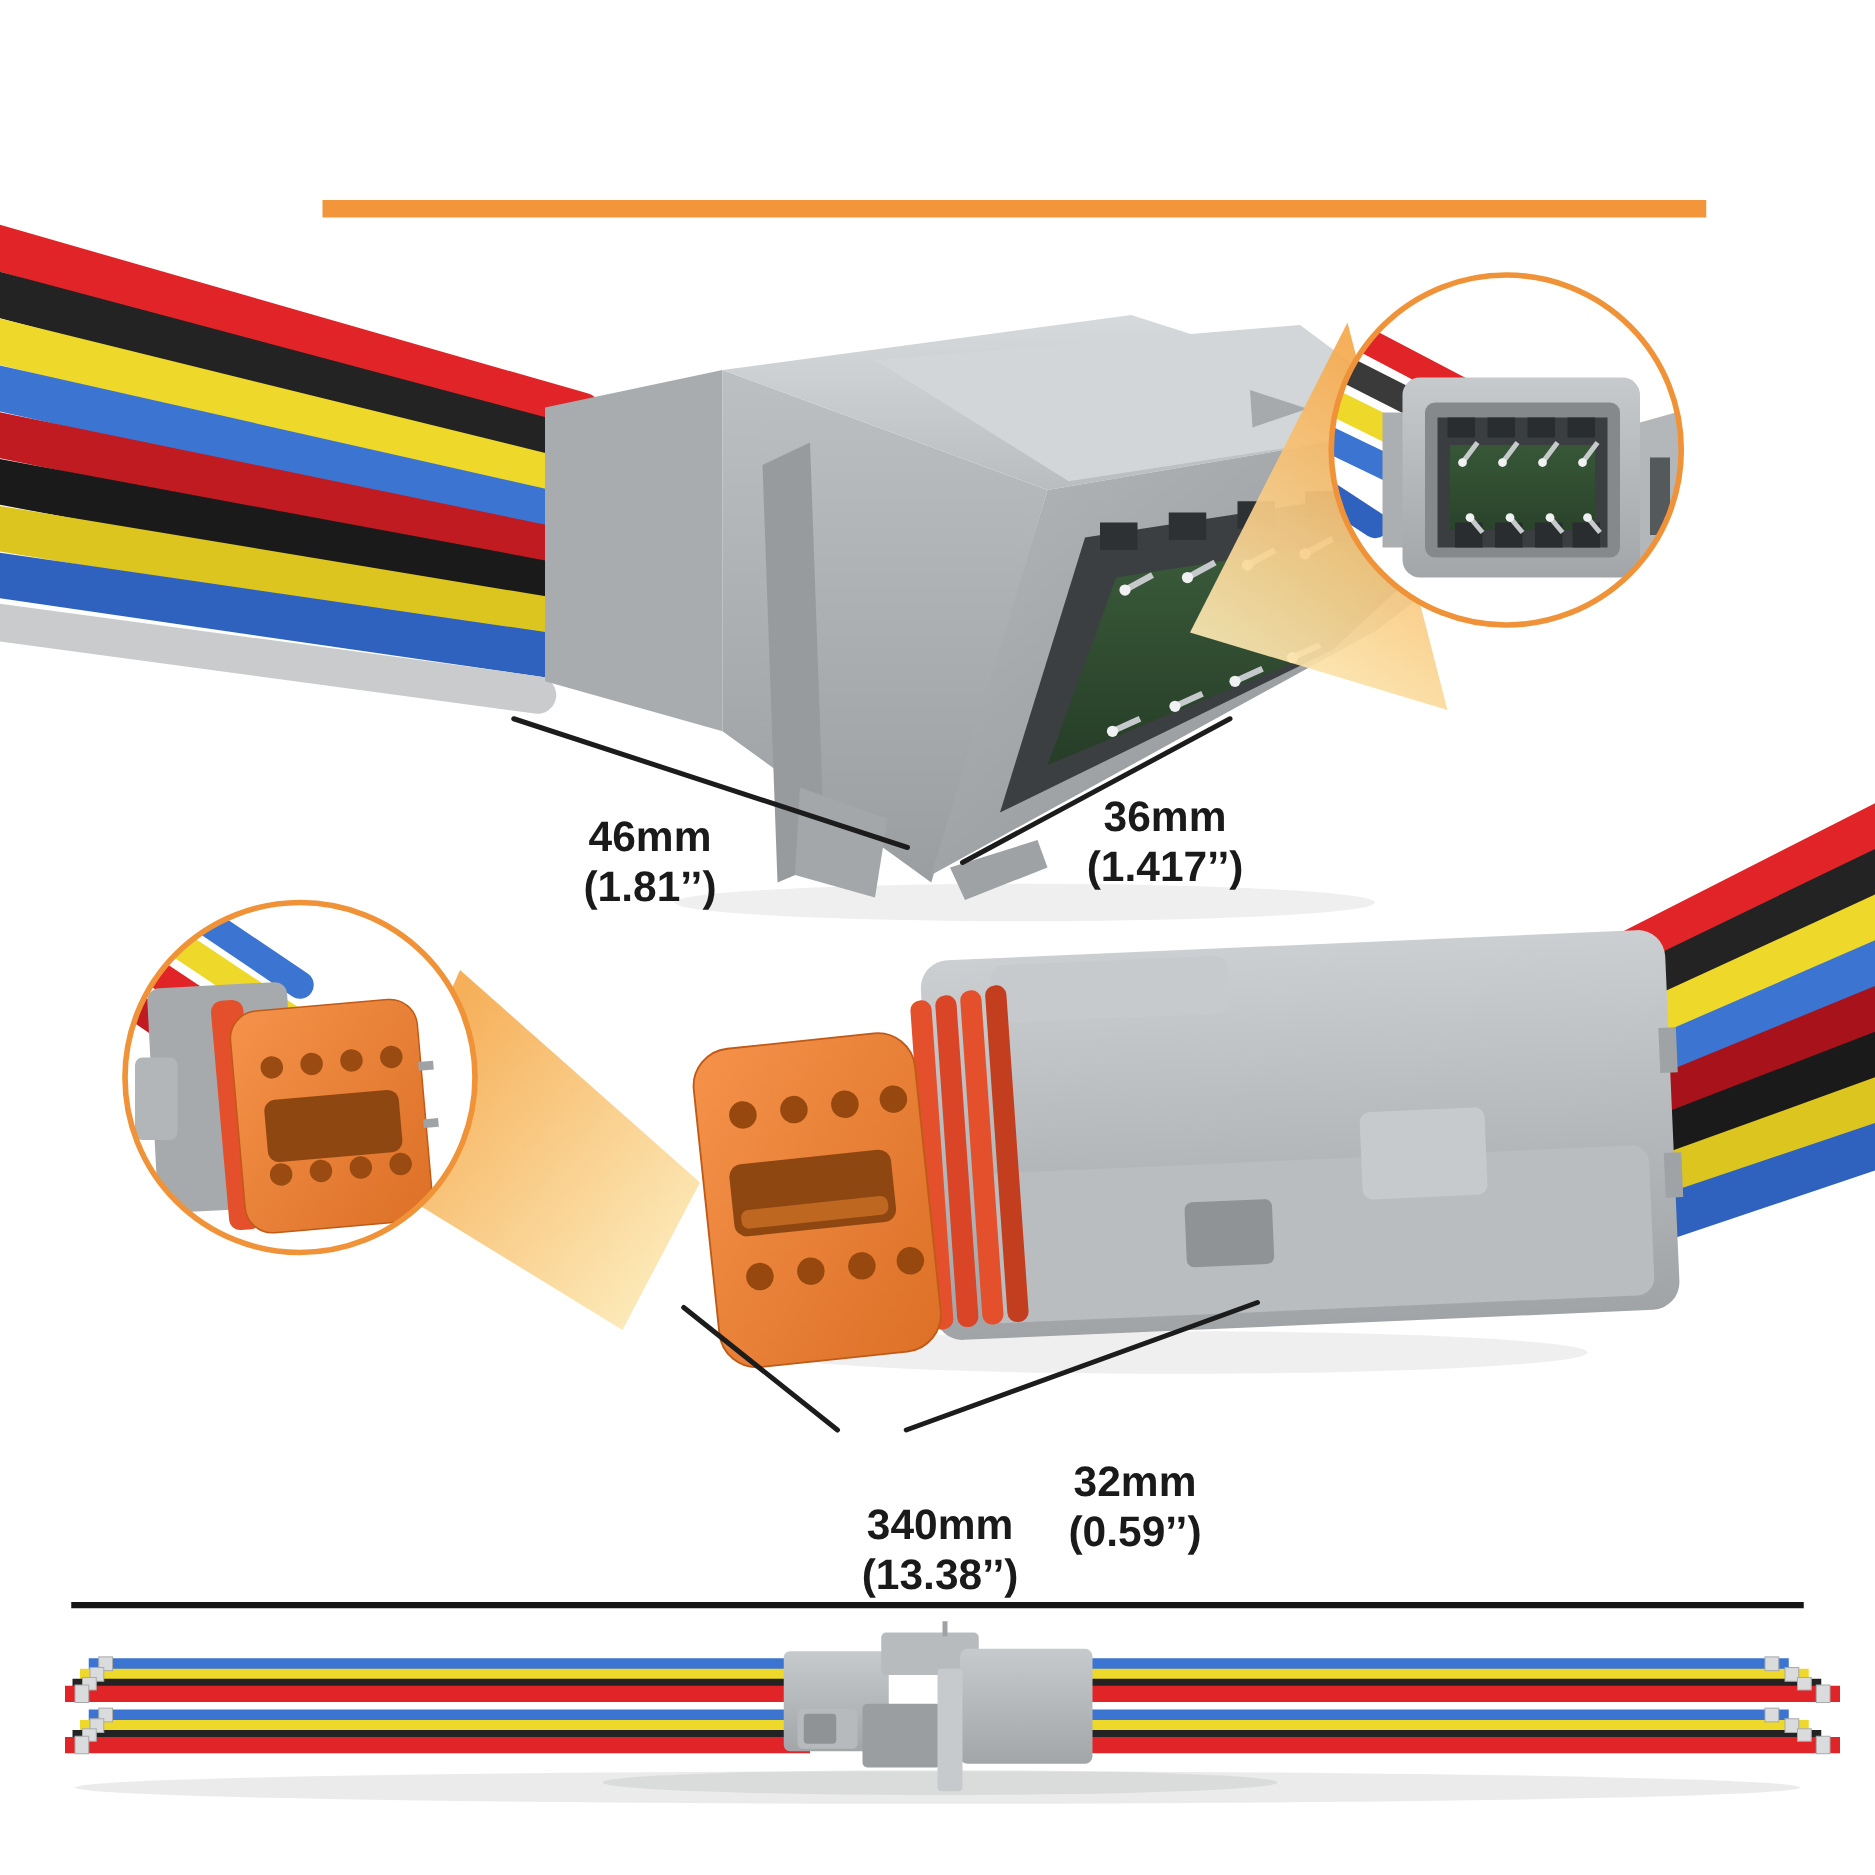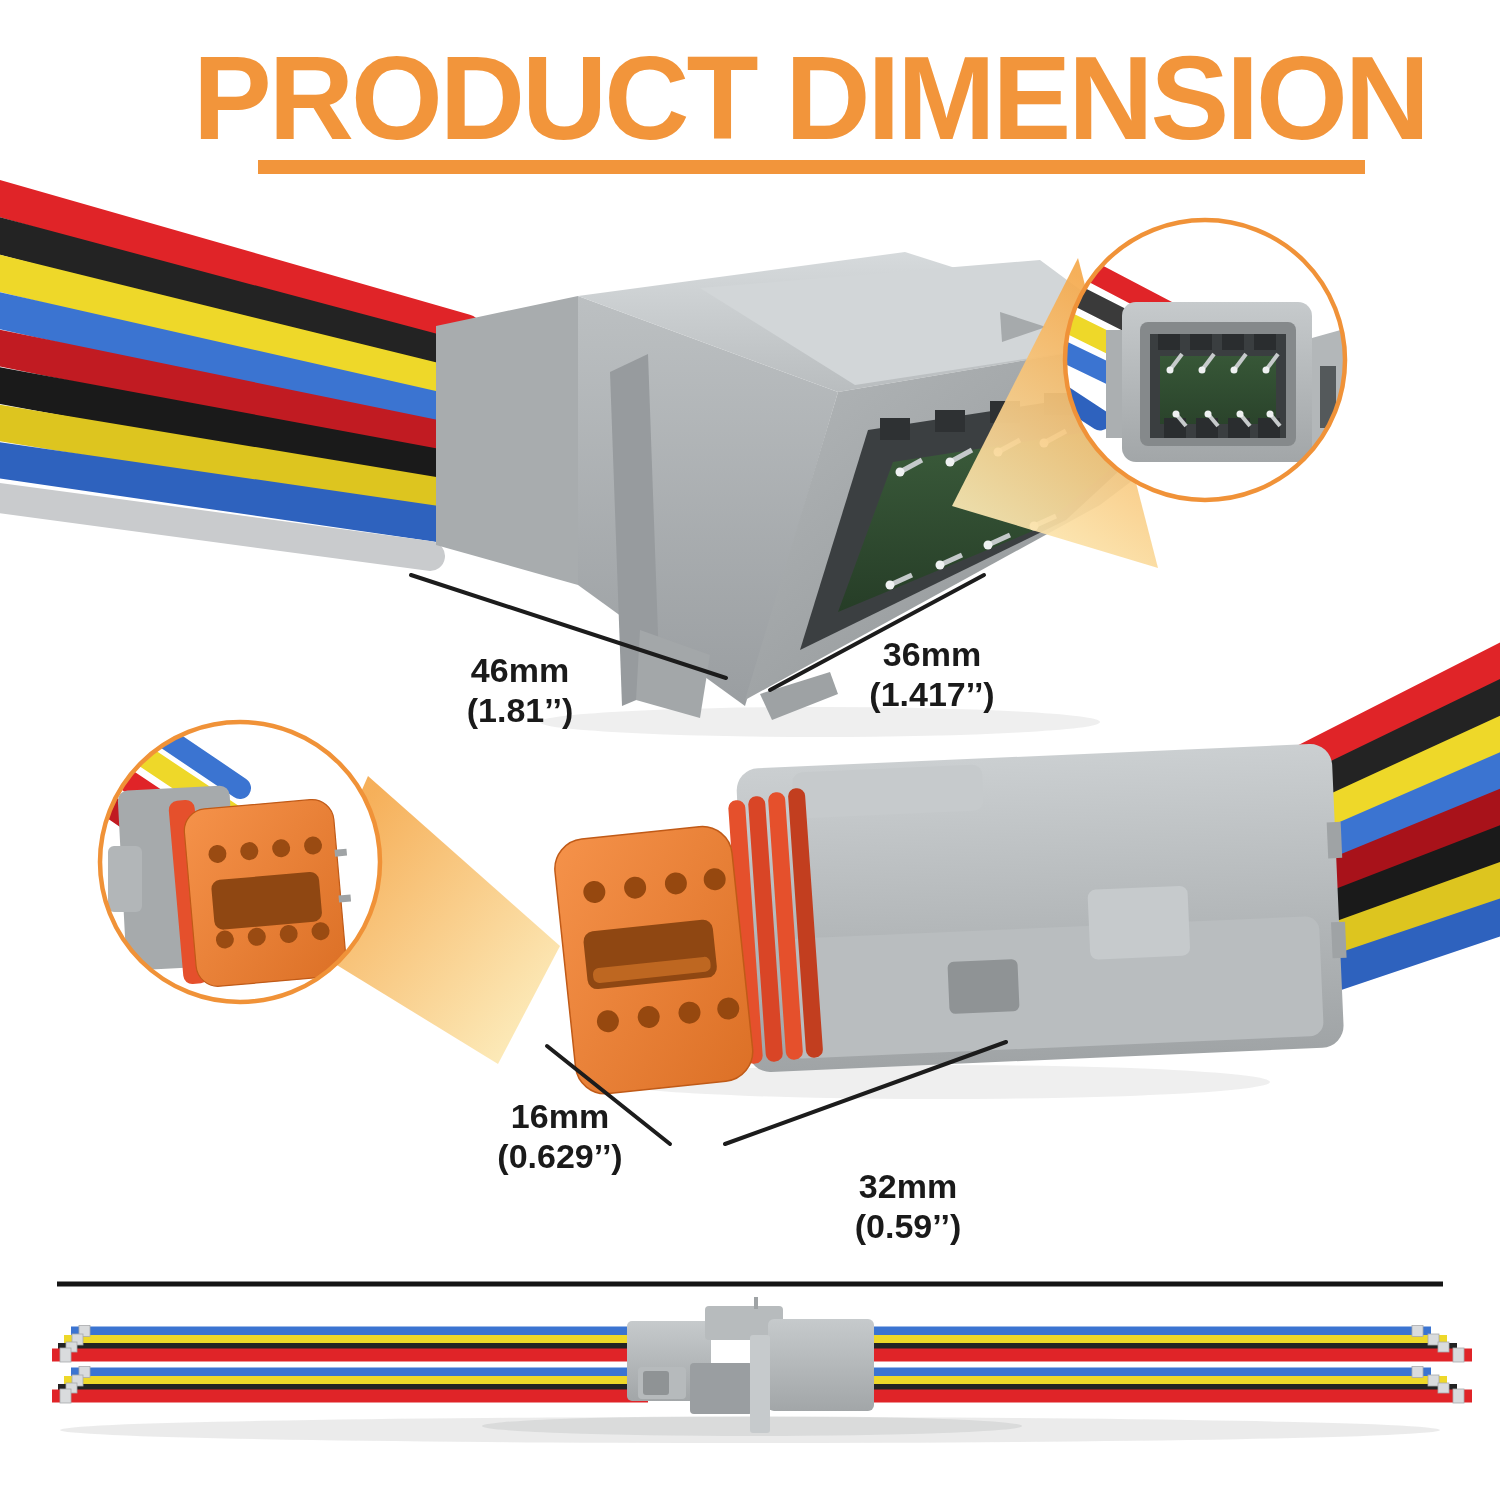--- a/index.html
+++ b/index.html
@@ -316,32 +316,31 @@
       <rect x="643" y="1371" width="26" height="24" rx="3" fill="#8F9395"></rect>
       <rect x="690" y="1363" width="63" height="51" rx="4" fill="#9A9EA1"></rect>
       <rect x="705" y="1306" width="78" height="34" rx="4" fill="#B7BBBD"></rect>
       <rect x="754" y="1297" width="4" height="12" fill="#9FA3A5"></rect>
       <rect x="768" y="1319" width="106" height="92" rx="6" fill="url(#gGrayV)"></rect>
       <rect x="750" y="1335" width="20" height="98" rx="3" fill="#C6CACC"></rect>
     </g>
   </g>
 </svg>
 
-  <div class="title">PRODUCT DIMENSION</div>
   <div class="title-underline"></div>
 
   <div class="dim" style="left:520px;top:650px;">
     <div>46mm</div>
     <div>(1.81’’)</div>
   </div>
   <div class="dim" style="left:932px;top:634px;text-align:center;">
     <div>36mm</div>
     <div>(1.417’’)</div>
   </div>
-  <div class="dim" style="left:560px;top:1096px;">
-    <div>16mm</div>
-    <div>(0.629’’)</div>
-  </div>
   <div class="dim" style="left:908px;top:1166px;">
     <div>32mm</div>
     <div>(0.59’’)</div>
   </div>
+  <div class="dim" style="left:752px;top:1200px;">
+    <div>340mm</div>
+    <div>(13.38’’)</div>
+  </div>
 </div>
 
 </body></html>

